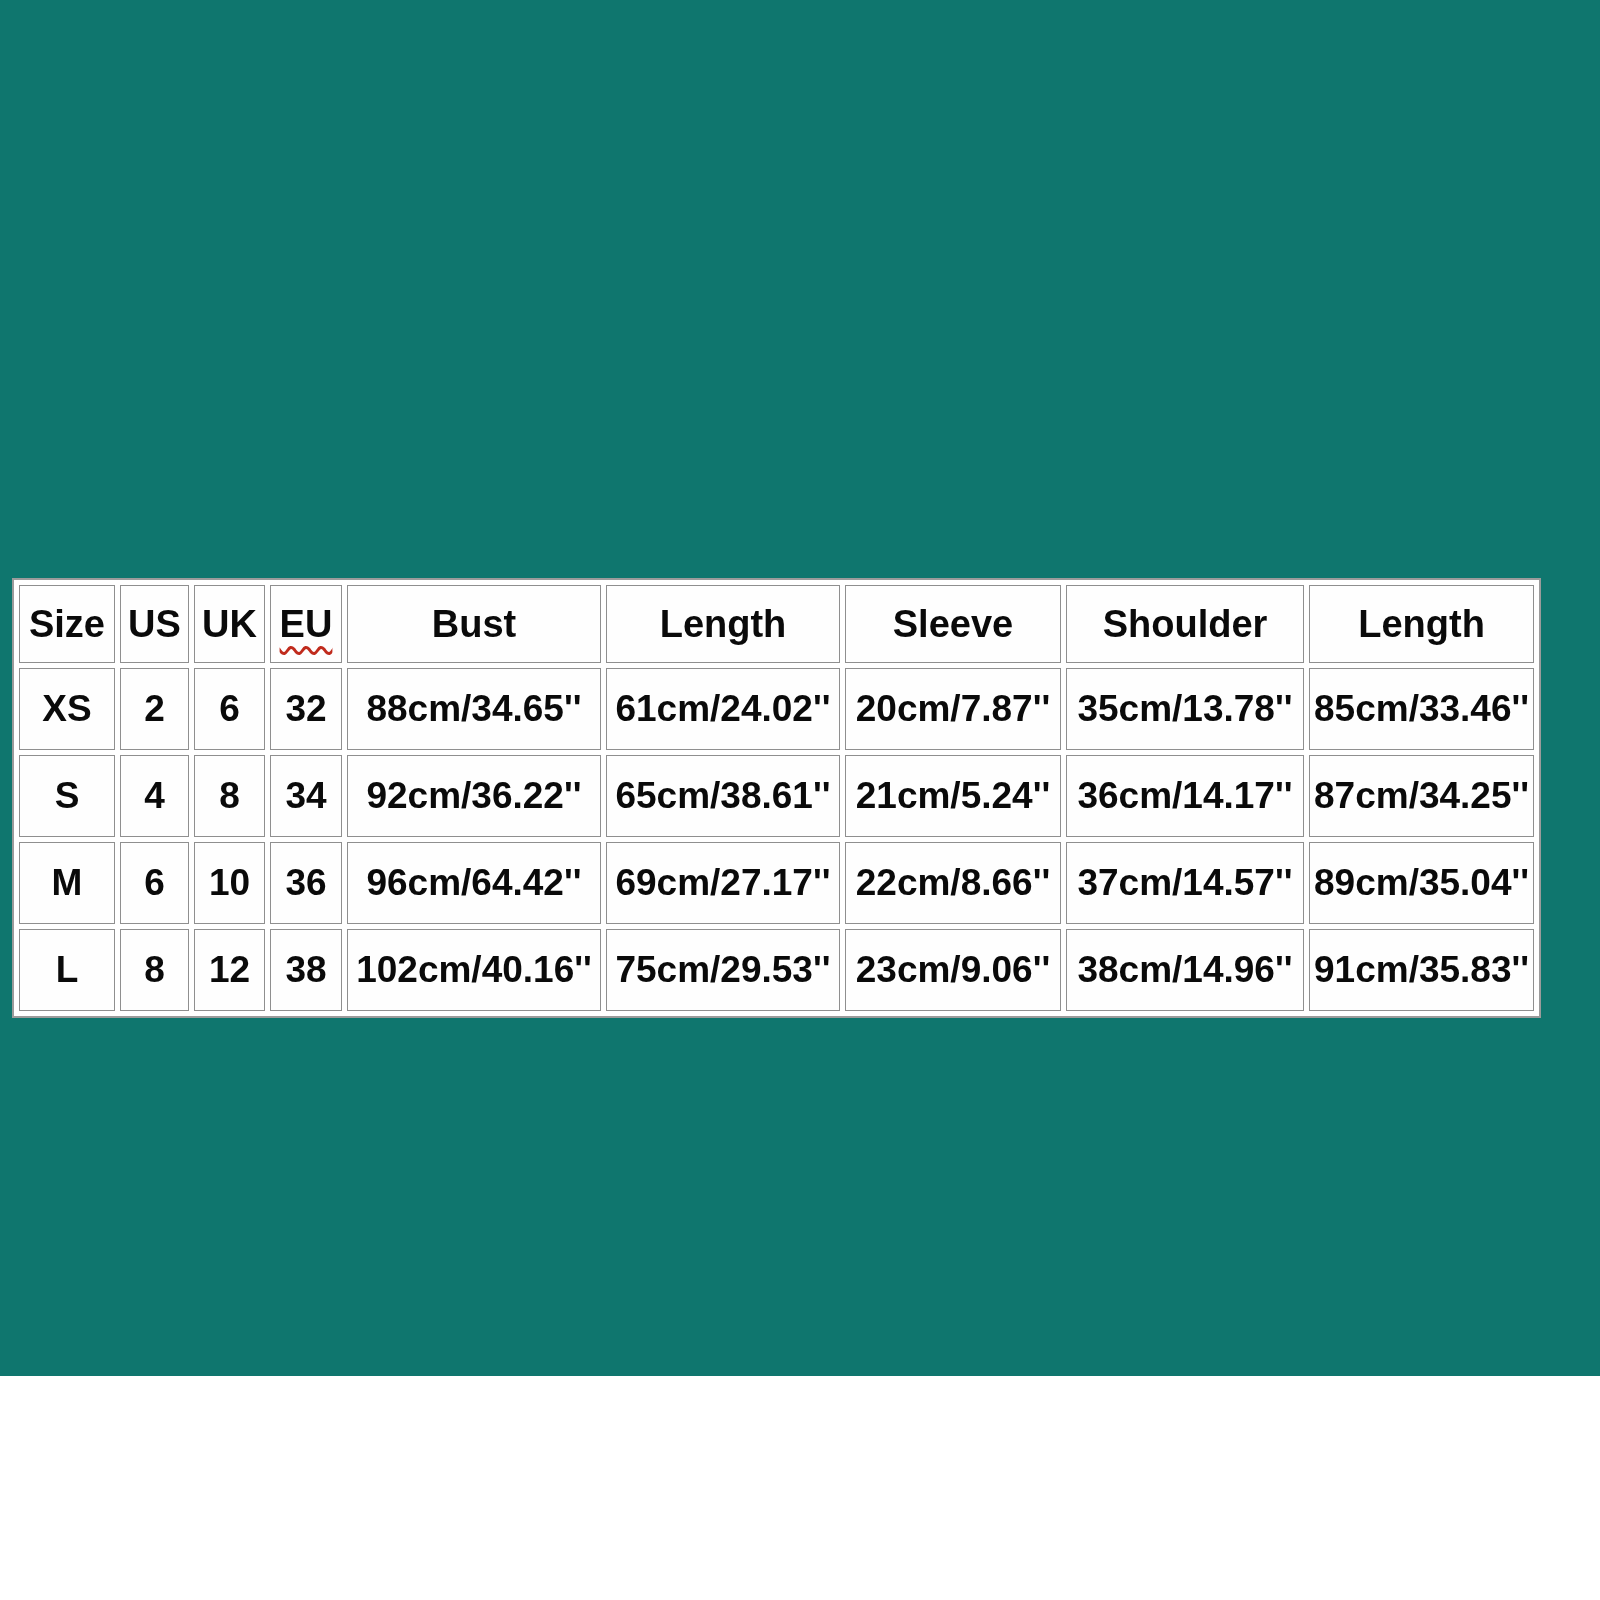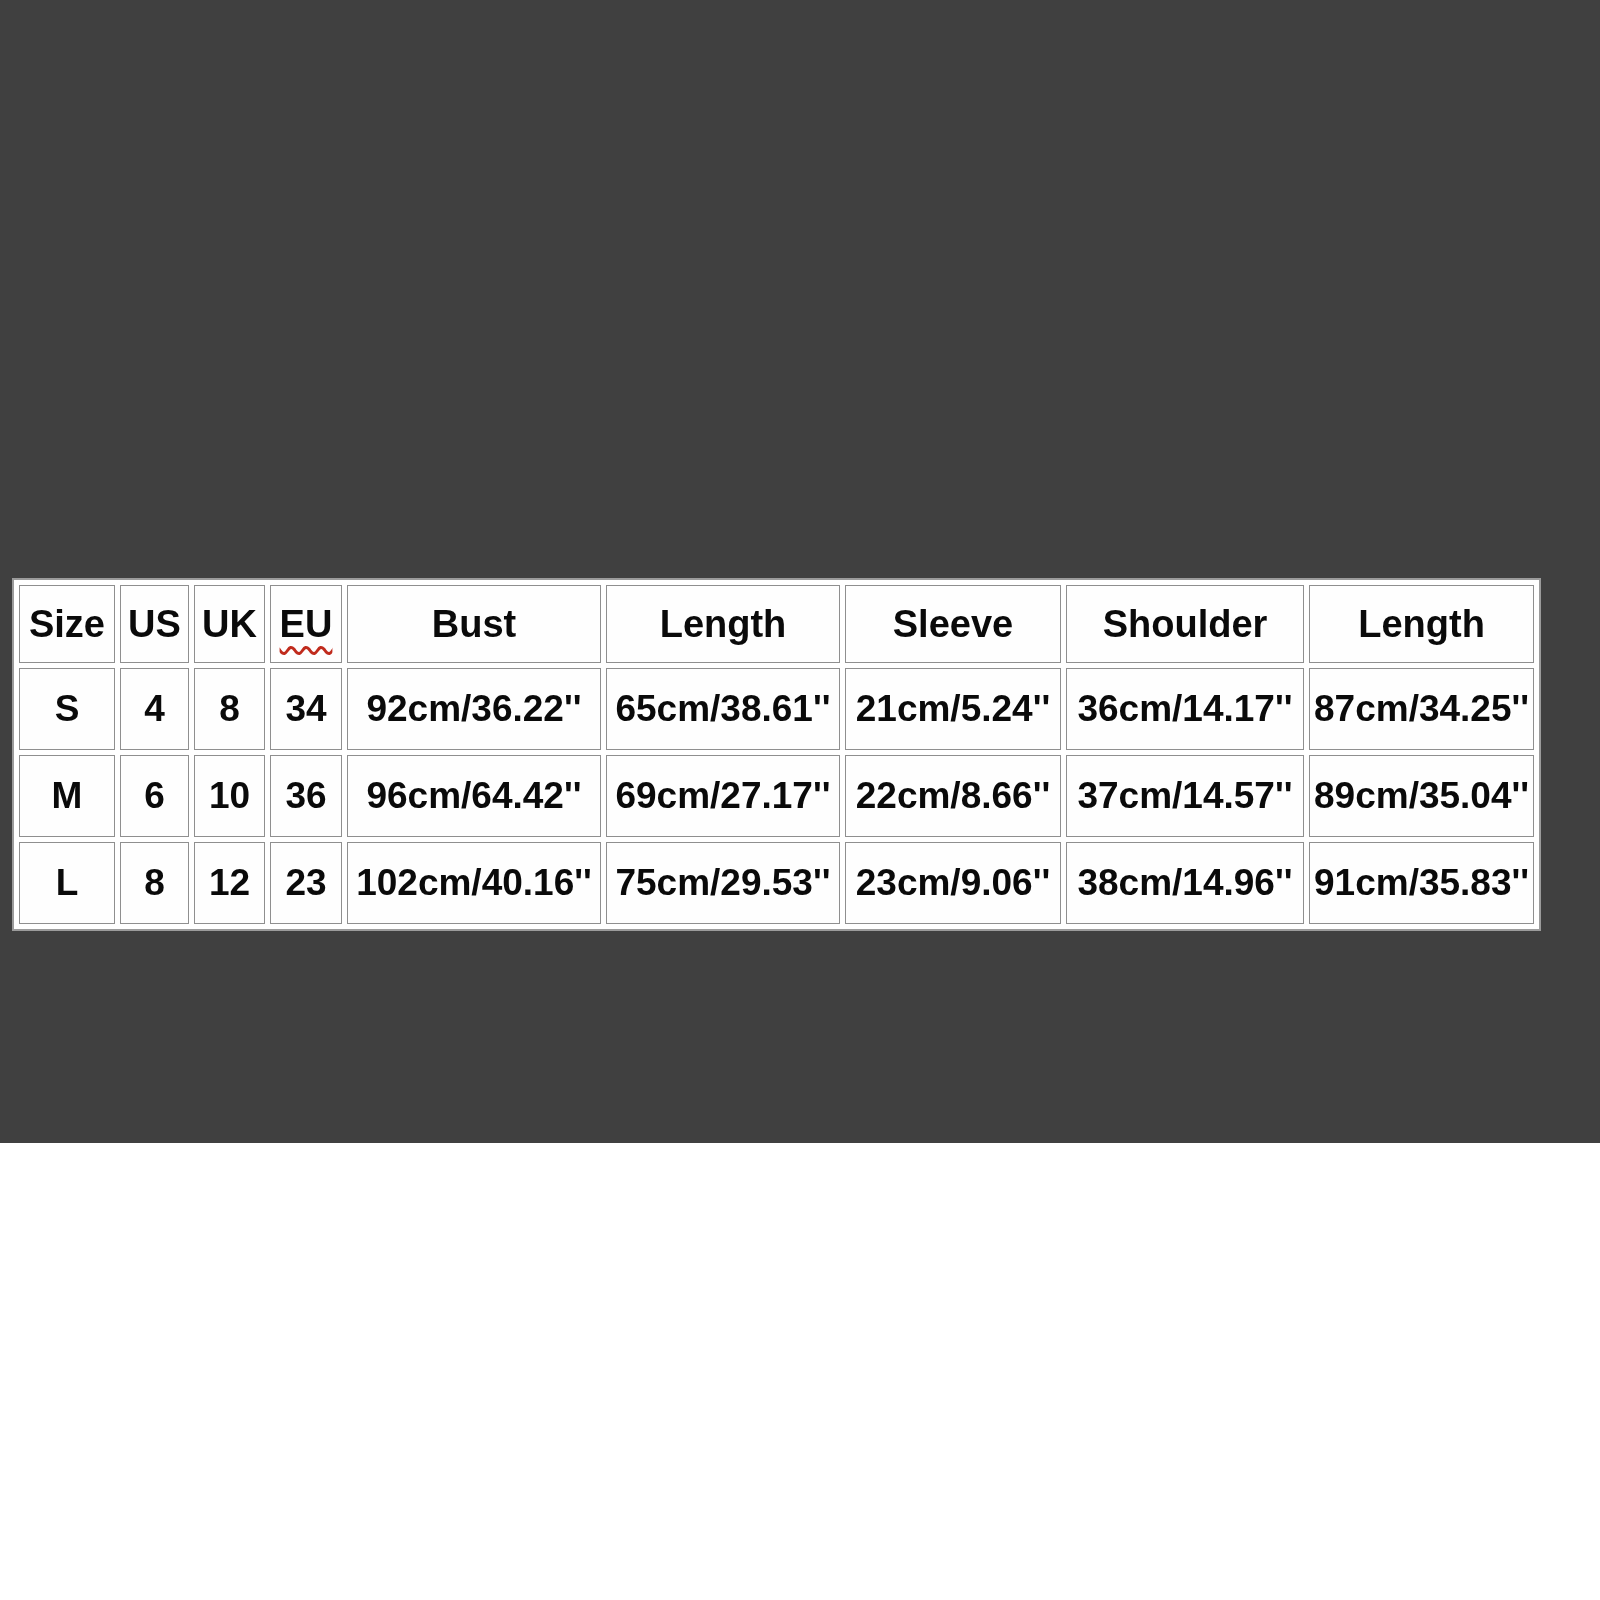--- a/index.html
+++ b/index.html
@@ -3,22 +3,22 @@
 <meta charset="utf-8">
 <style>
   html, body {
     margin: 0;
     padding: 0;
     background: #ffffff;
   }
   .canvas {
     position: relative;
     width: 1600px;
-    height: 1143px;
-    background: #404040;
+    height: 1376px;
+    background: #0f766e;
     overflow: hidden;
     font-family: "Liberation Sans", sans-serif;
   }
   table.size-chart {
     position: absolute;
     left: 12px;
     top: 578px;
     border-collapse: separate;
     border-spacing: 5px;
     border: 2px solid #9b9b9b;
@@ -79,20 +79,31 @@
         <th><span class="misspelled">EU</span></th>
         <th>Bust</th>
         <th>Length</th>
         <th>Sleeve</th>
         <th>Shoulder</th>
         <th>Length</th>
       </tr>
     </thead>
     <tbody>
       <tr>
+        <td>XS</td>
+        <td>2</td>
+        <td>6</td>
+        <td>32</td>
+        <td>88cm/34.65''</td>
+        <td>61cm/24.02''</td>
+        <td>20cm/7.87''</td>
+        <td>35cm/13.78''</td>
+        <td>85cm/33.46''</td>
+      </tr>
+      <tr>
         <td>S</td>
         <td>4</td>
         <td>8</td>
         <td>34</td>
         <td>92cm/36.22''</td>
         <td>65cm/38.61''</td>
         <td>21cm/5.24''</td>
         <td>36cm/14.17''</td>
         <td>87cm/34.25''</td>
       </tr>
@@ -104,21 +115,21 @@
         <td>96cm/64.42''</td>
         <td>69cm/27.17''</td>
         <td>22cm/8.66''</td>
         <td>37cm/14.57''</td>
         <td>89cm/35.04''</td>
       </tr>
       <tr>
         <td>L</td>
         <td>8</td>
         <td>12</td>
-        <td>23</td>
+        <td>38</td>
         <td>102cm/40.16''</td>
         <td>75cm/29.53''</td>
         <td>23cm/9.06''</td>
         <td>38cm/14.96''</td>
         <td>91cm/35.83''</td>
       </tr>
     </tbody>
   </table>
 </div>
 

